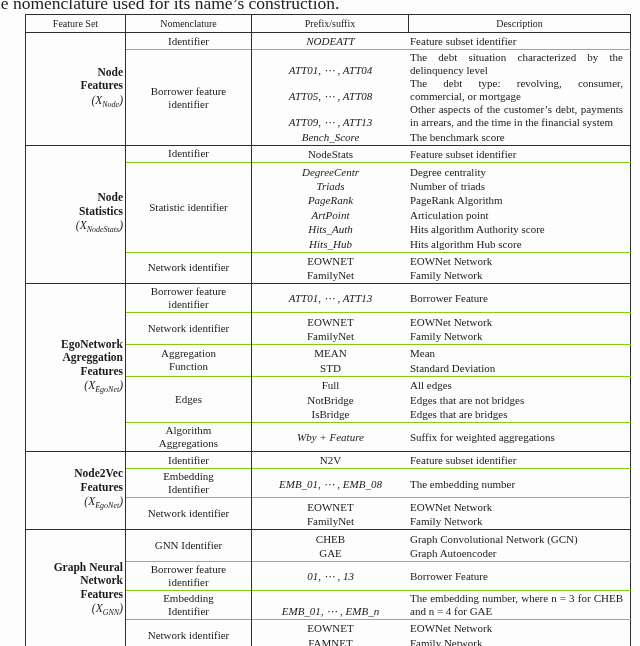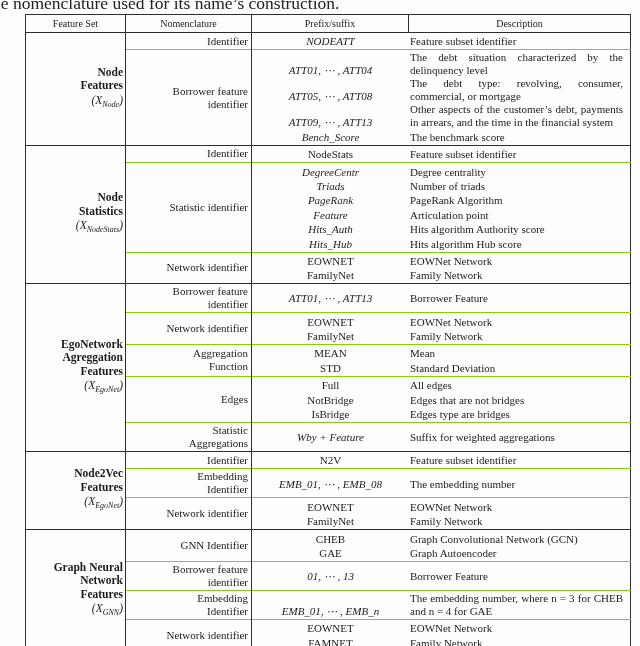--- a/index.html
+++ b/index.html
@@ -27,21 +27,21 @@
   td{vertical-align:middle;}
   tr.group-start td{border-top:1px solid #2e2e2e;}
   tr.row-sep td{border-top:1px solid #84cc16;}
   td.fs-cell{
     border-right:1px solid #2e2e2e;text-align:right;padding:2px 2px;
   }
   .fs-name{font-weight:bold;font-size:11.5px;line-height:13.5px;}
   .fs-sym{font-style:italic;font-size:11.5px;line-height:14px;}
   .fs-sym sub{font-size:8px;font-style:italic;}
   td.nom-cell{
-    border-right:1px solid #2e2e2e;text-align:right;padding:1px 3px;
+    border-right:1px solid #2e2e2e;text-align:center;padding:1px 3px;
   }
   td.pd-cell{padding:1px 0;}
   .entry{display:flex;align-items:flex-end;min-height:14.4px;}
   .prefix{flex:none;width:157px;text-align:center;}
   .math{font-style:italic;}
   .desc{flex:1;text-align:justify;padding-left:1px;padding-right:7px;}
 </style>
 </head>
 <body>
 
@@ -131,21 +131,21 @@
             </div>
             <div class="entry">
               <div class="prefix math">Triads</div>
               <div class="desc">Number of triads</div>
             </div>
             <div class="entry">
               <div class="prefix math">PageRank</div>
               <div class="desc">PageRank Algorithm</div>
             </div>
             <div class="entry">
-              <div class="prefix math">Feature</div>
+              <div class="prefix math">ArtPoint</div>
               <div class="desc">Articulation point</div>
             </div>
             <div class="entry">
               <div class="prefix math">Hits_Auth</div>
               <div class="desc">Hits algorithm Authority score</div>
             </div>
             <div class="entry">
               <div class="prefix math">Hits_Hub</div>
               <div class="desc">Hits algorithm Hub score</div>
             </div>
@@ -223,27 +223,27 @@
             <div class="entry">
               <div class="prefix">Full</div>
               <div class="desc">All edges</div>
             </div>
             <div class="entry">
               <div class="prefix">NotBridge</div>
               <div class="desc">Edges that are not bridges</div>
             </div>
             <div class="entry">
               <div class="prefix">IsBridge</div>
-              <div class="desc">Edges type are bridges</div>
-            </div>
-          </td>
-        </tr>
-        <tr class="row-sep">
-          <td class="nom-cell">
-            <div>Statistic</div>
+              <div class="desc">Edges that are bridges</div>
+            </div>
+          </td>
+        </tr>
+        <tr class="row-sep">
+          <td class="nom-cell">
+            <div>Algorithm</div>
             <div>Aggregations</div>
           </td>
           <td class="pd-cell" colspan="2">
             <div class="entry">
               <div class="prefix math">Wby + Feature</div>
               <div class="desc">Suffix for weighted aggregations</div>
             </div>
           </td>
         </tr>
         <tr class="group-start">

